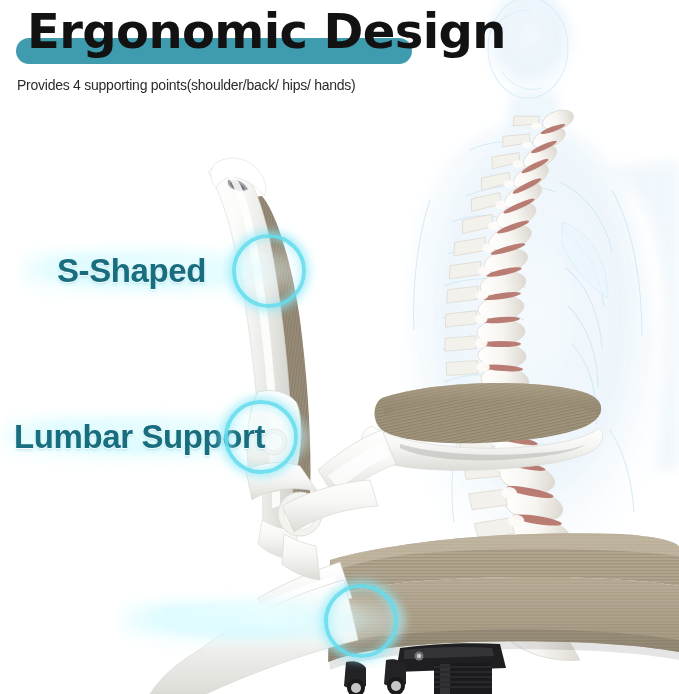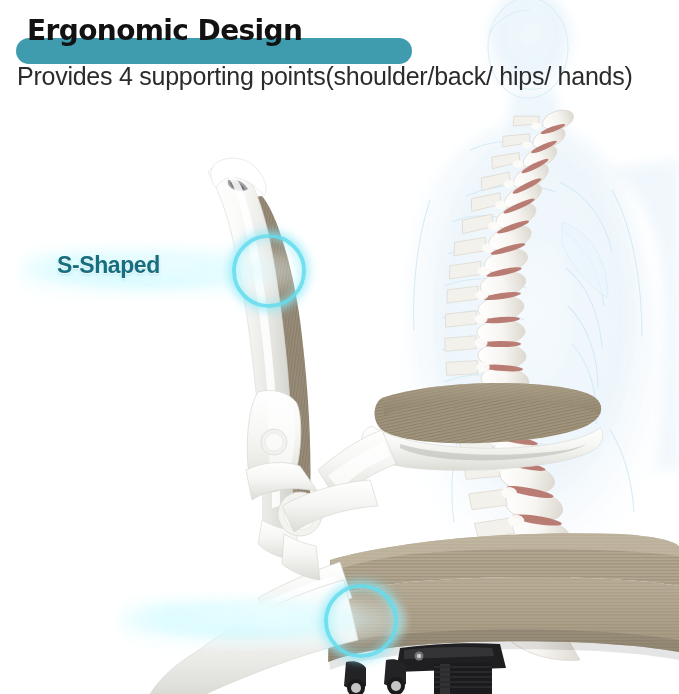--- a/index.html
+++ b/index.html
@@ -39,35 +39,35 @@
     background: #3f9cae;
     border-radius: 14px;
     z-index: 1;
   }
   .title-text {
     position: absolute;
     left: 11px;
     top: 0px;
     z-index: 2;
     font-family: "DejaVu Sans", sans-serif;
-    font-size: 28px;
+    font-size: 48px;
     font-weight: 700;
     letter-spacing: -0.6px;
     color: #121212;
     line-height: 46px;
     white-space: nowrap;
   }
 
   .subtitle {
     position: absolute;
     left: 17px;
-    top: 64px;
+    top: 73px;
     width: 600px;
     font-family: "Liberation Sans", sans-serif;
-    font-size: 25px;
+    font-size: 14px;
     font-weight: 400;
     color: #2b2b2b;
     line-height: 25px;
     letter-spacing: -0.25px;
   }
   .subtitle .ln { display: block; white-space: nowrap; }
 
   
   .callout { position: absolute; z-index: 35; height: 74px; }
 
@@ -93,21 +93,21 @@
                 rgba(223,252,255,0.85) 20%,
                 rgba(240,254,255,0.75) 60%,
                 rgba(255,255,255,0.0) 100%);
     filter: blur(4px);
   }
 
   .callout .ctext {
     position: absolute;
     top: 18px;
     font-family: "Liberation Sans", sans-serif;
-    font-size: 23px;
+    font-size: 33px;
     font-weight: 700;
     color: #186d7e;
     letter-spacing: -0.4px;
     white-space: nowrap;
     text-shadow: 0 1px 0 rgba(255,255,255,0.95), 0 2px 3px rgba(120,200,215,0.45);
     z-index: 3;
   }
 
   .callout .ring {
     position: absolute;
@@ -492,20 +492,26 @@
     </div>
   </div>
 
   <div class="callout" id="callout-s">
     <div class="glowband"></div>
     <div class="glowband2"></div>
     <div class="ctext">S-Shaped</div>
     <div class="ring"></div>
   </div>
 
+  <div class="callout" id="callout-lumbar">
+    <div class="glowband"></div>
+    <div class="glowband2"></div>
+    <div class="ctext">Lumbar Support</div>
+    <div class="ring"></div>
+  </div>
 
   <div class="callout" id="callout-cushion">
     <div class="glowband"></div>
     <div class="glowband2"></div>
     <div class="ring"></div>
   </div>
 
 </div>
 
 </body></html>

